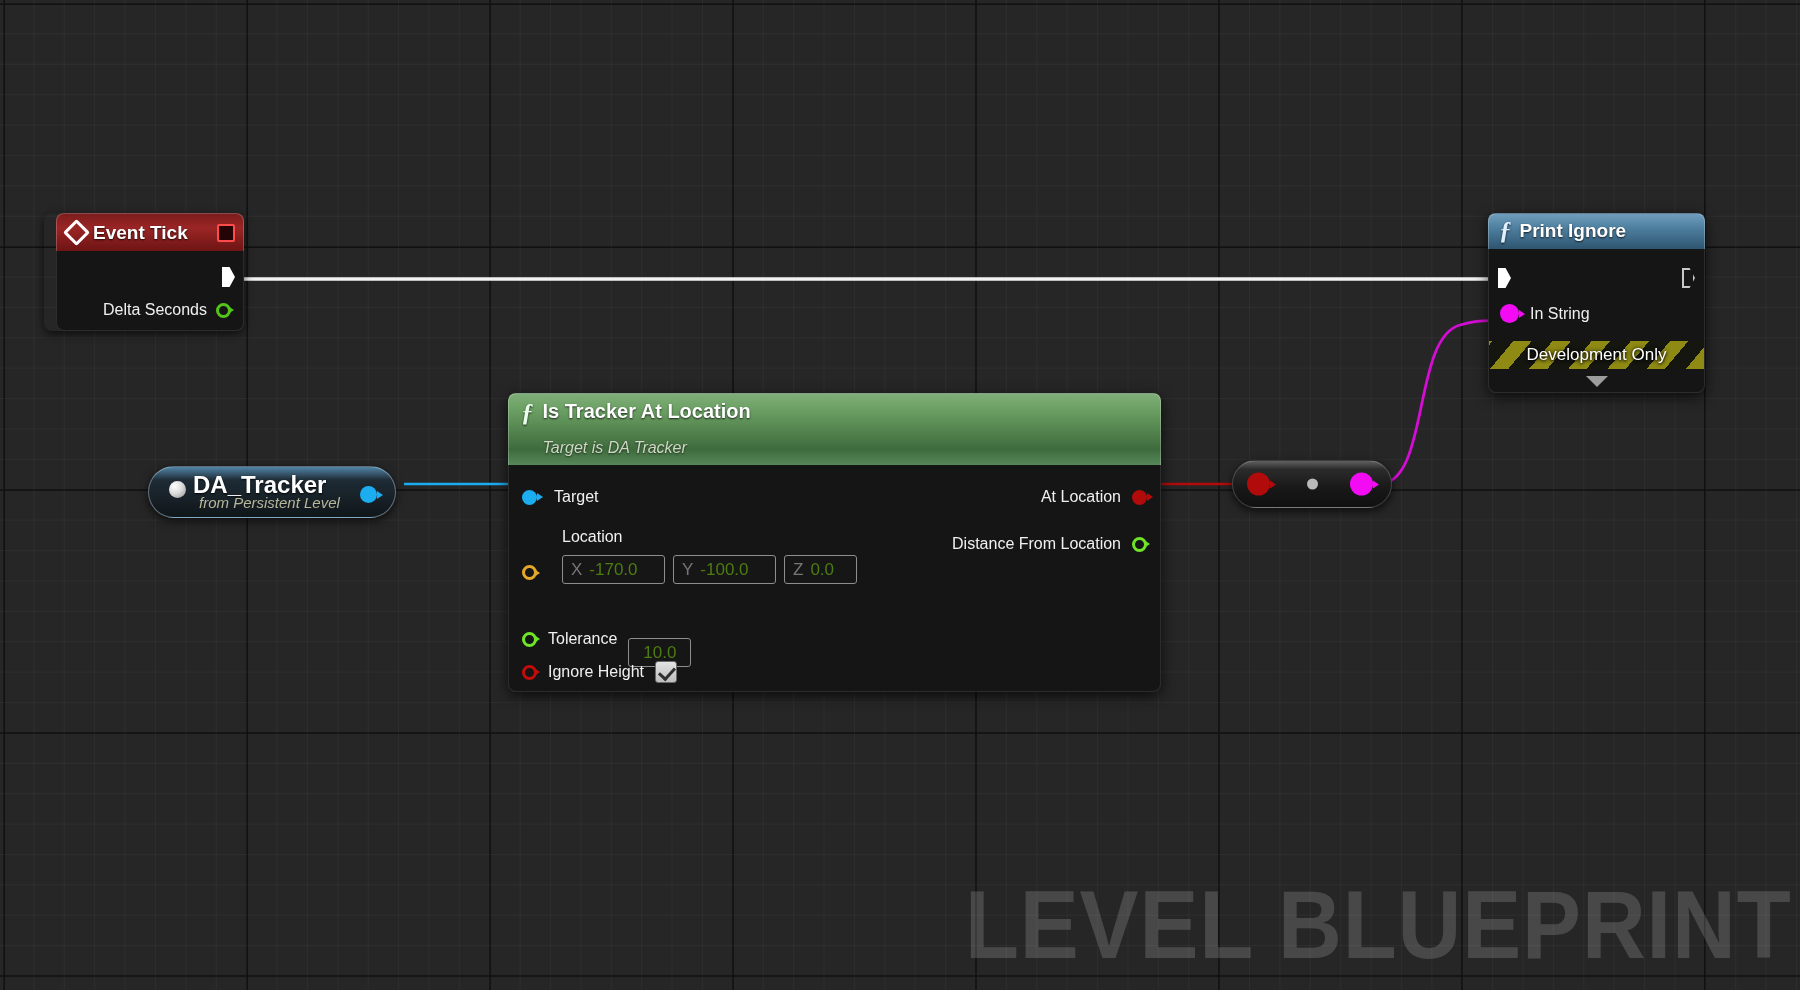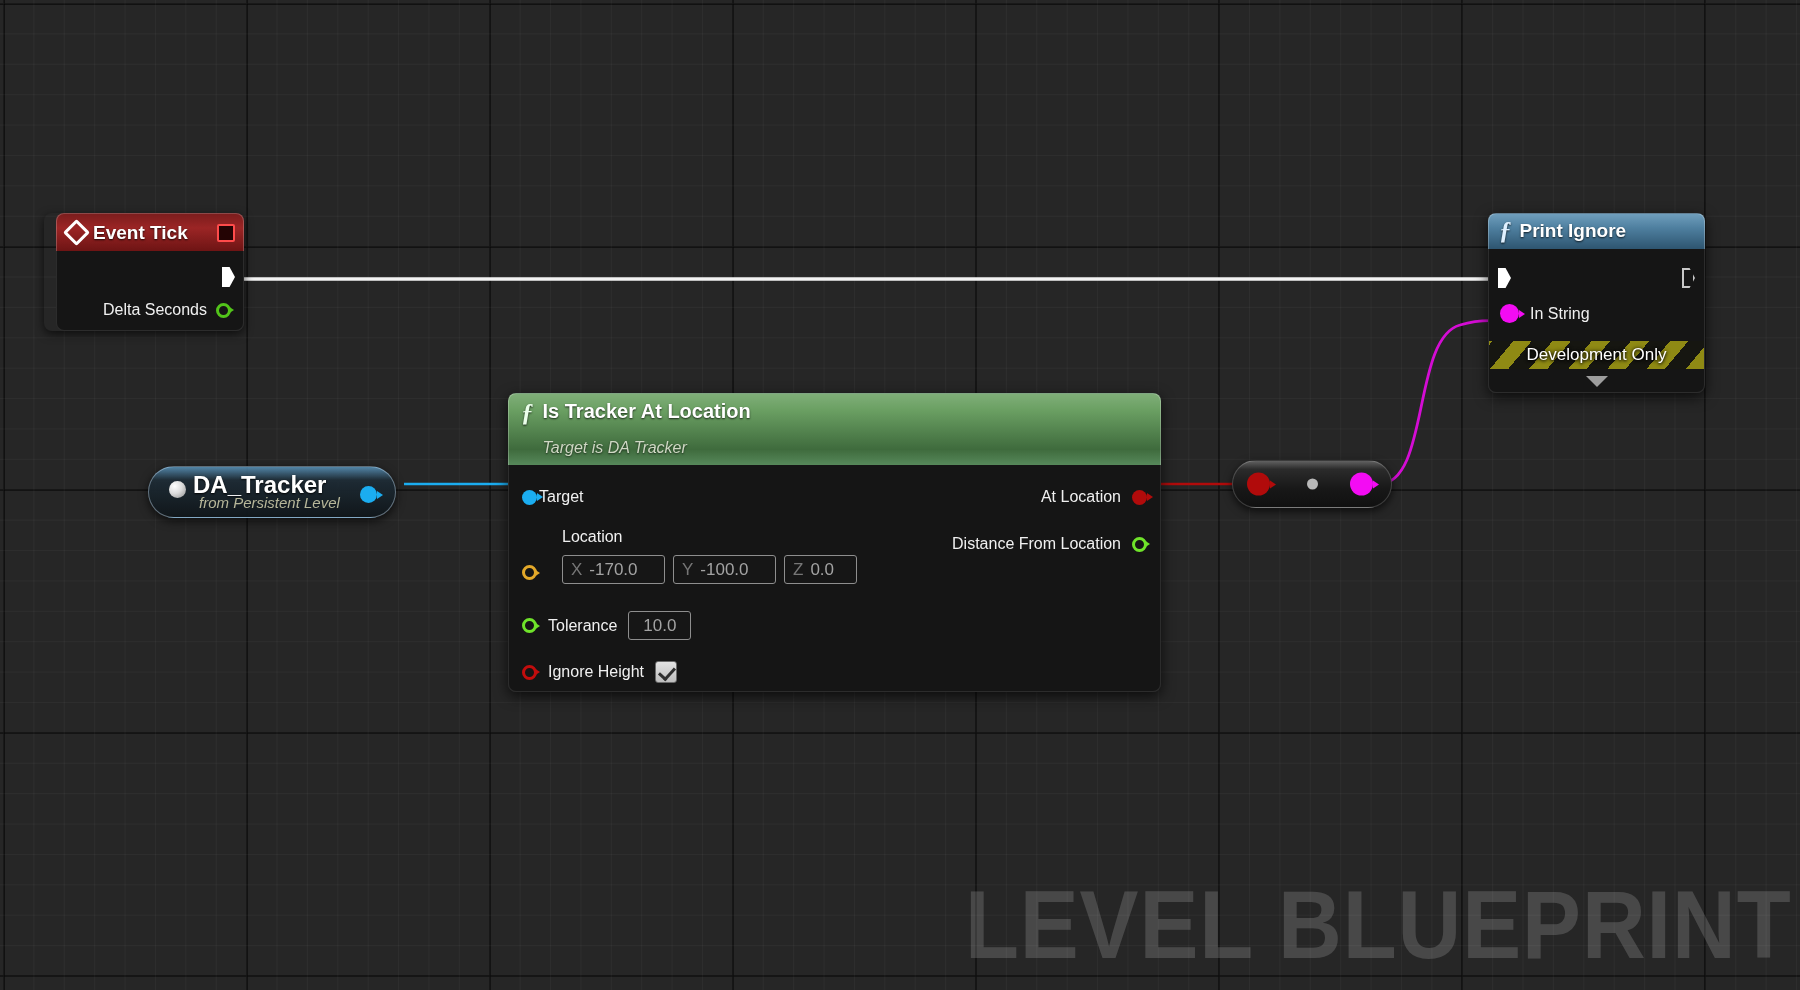--- a/index.html
+++ b/index.html
@@ -257,21 +257,21 @@
     background: #161616;
     border: 1px solid #8e8e8e;
     border-radius: 3px;
     padding: 0 8px;
     box-sizing: border-box;
     color: #ffffff;
     font-size: 17px;
     gap: 7px;
   }
   .axis-label { color: #767676; font-size: 17px; }
-  .numbox .val { color: #a3a3a3; }
+  .numbox .val { color: #4d7c0f; }
 
   .checkbox {
     width: 22px; height: 22px;
     background: linear-gradient(180deg, #e3e3e3 0%, #bdbdbd 100%);
     border: 1px solid #6a6a6a;
     border-radius: 3px;
     position: relative;
     box-sizing: border-box;
   }
   .checkbox::after {
@@ -380,21 +380,21 @@
       <div style="display:flex; align-items:flex-start; gap:9px;">
         <span class="f-glyph">ƒ</span>
         <div>
           <div class="fn-title">Is Tracker At Location</div>
           <div class="fn-sub">Target is DA Tracker</div>
         </div>
       </div>
     </div>
     <div class="fn-body" style="height:226px;">
 
-      <div class="pin-row" style="left:13px; top:23px; gap:2px;">
+      <div class="pin-row" style="left:13px; top:23px; gap:17px;">
         <span class="data-pin filled" style="color:#1badf0;"></span>
         <span>Target</span>
       </div>
 
       <div class="pin-row out" style="right:13px; top:23px; gap:11px;">
         <span>At Location</span>
         <span class="data-pin filled" style="color:#b10b0b;"></span>
       </div>
 
       <div class="pin-row" style="left:53px; top:63px;align-items:center;">
@@ -419,21 +419,21 @@
       </div>
 
       <div class="pin-row out" style="right:13px; top:70px; gap:11px;">
         <span>Distance From Location</span>
         <span class="data-pin hollow" style="color:#6fe32a;"></span>
       </div>
 
       <div class="pin-row" style="left:13px; top:146px; gap:11px;">
         <span class="data-pin hollow" style="color:#6fe32a;"></span>
         <span>Tolerance</span>
-        <span class="numbox" style="width:63px; justify-content:center;">
+        <span class="numbox" style="width:63px; justify-content:center;margin-top:27px;">
           <span class="val">10.0</span>
         </span>
       </div>
 
       <div class="pin-row" style="left:13px; top:196px; gap:11px;">
         <span class="data-pin hollow" style="color:#c20d0d;"></span>
         <span>Ignore Height</span>
         <span class="checkbox"></span>
       </div>
 

